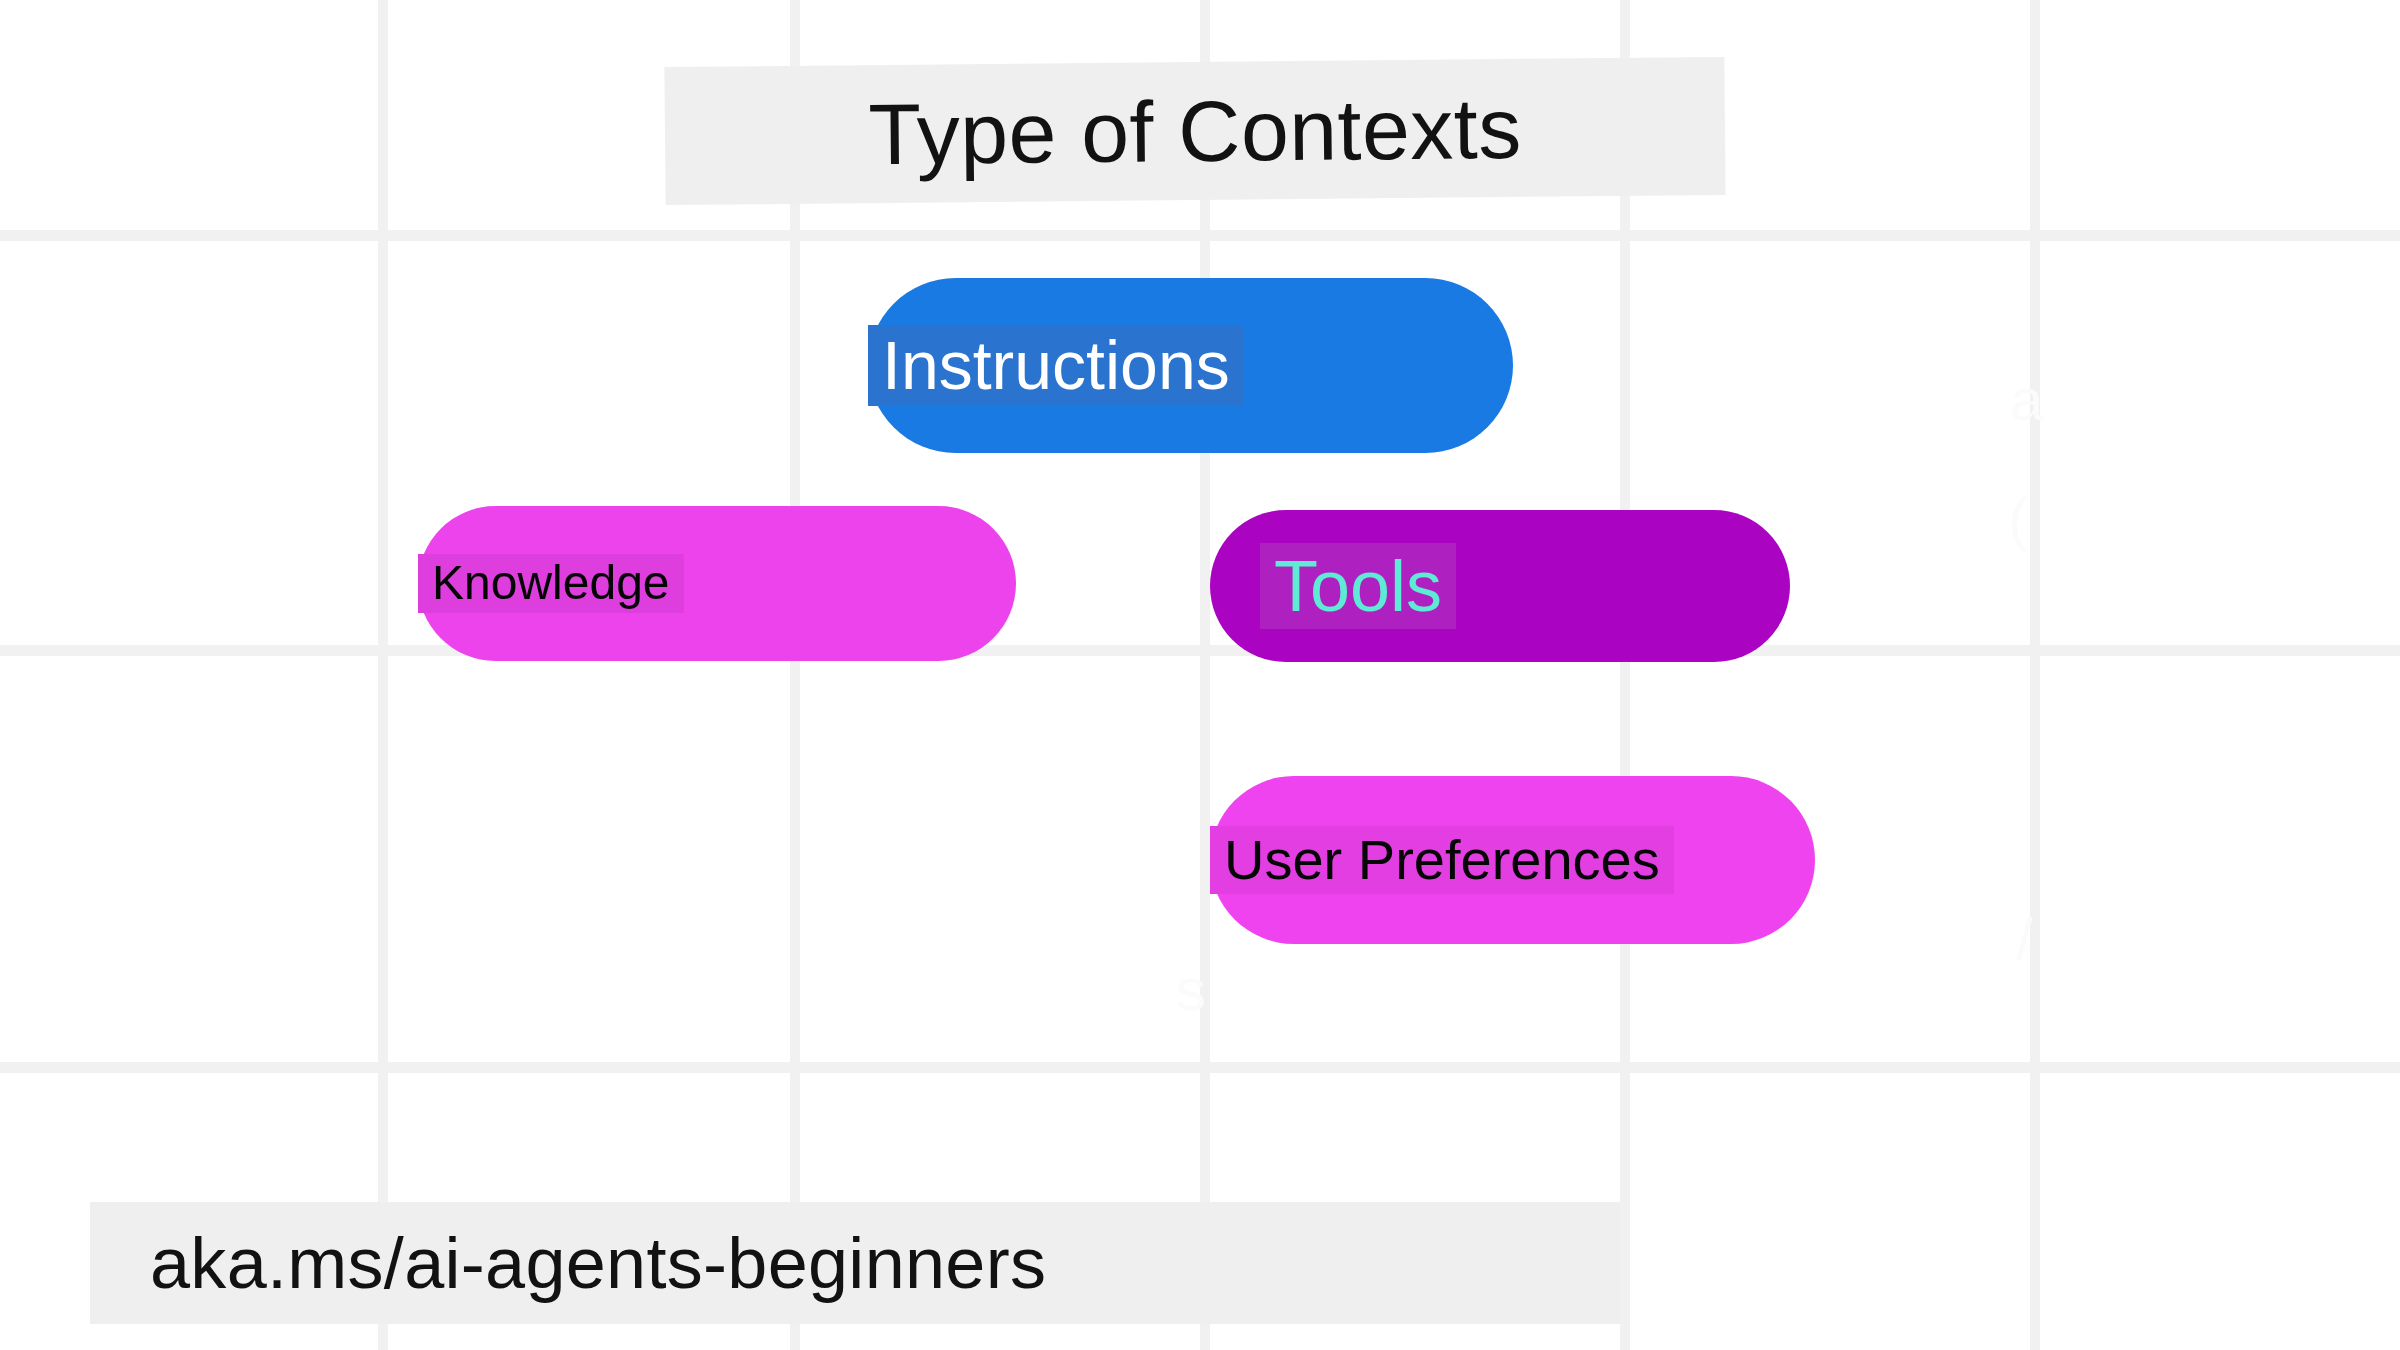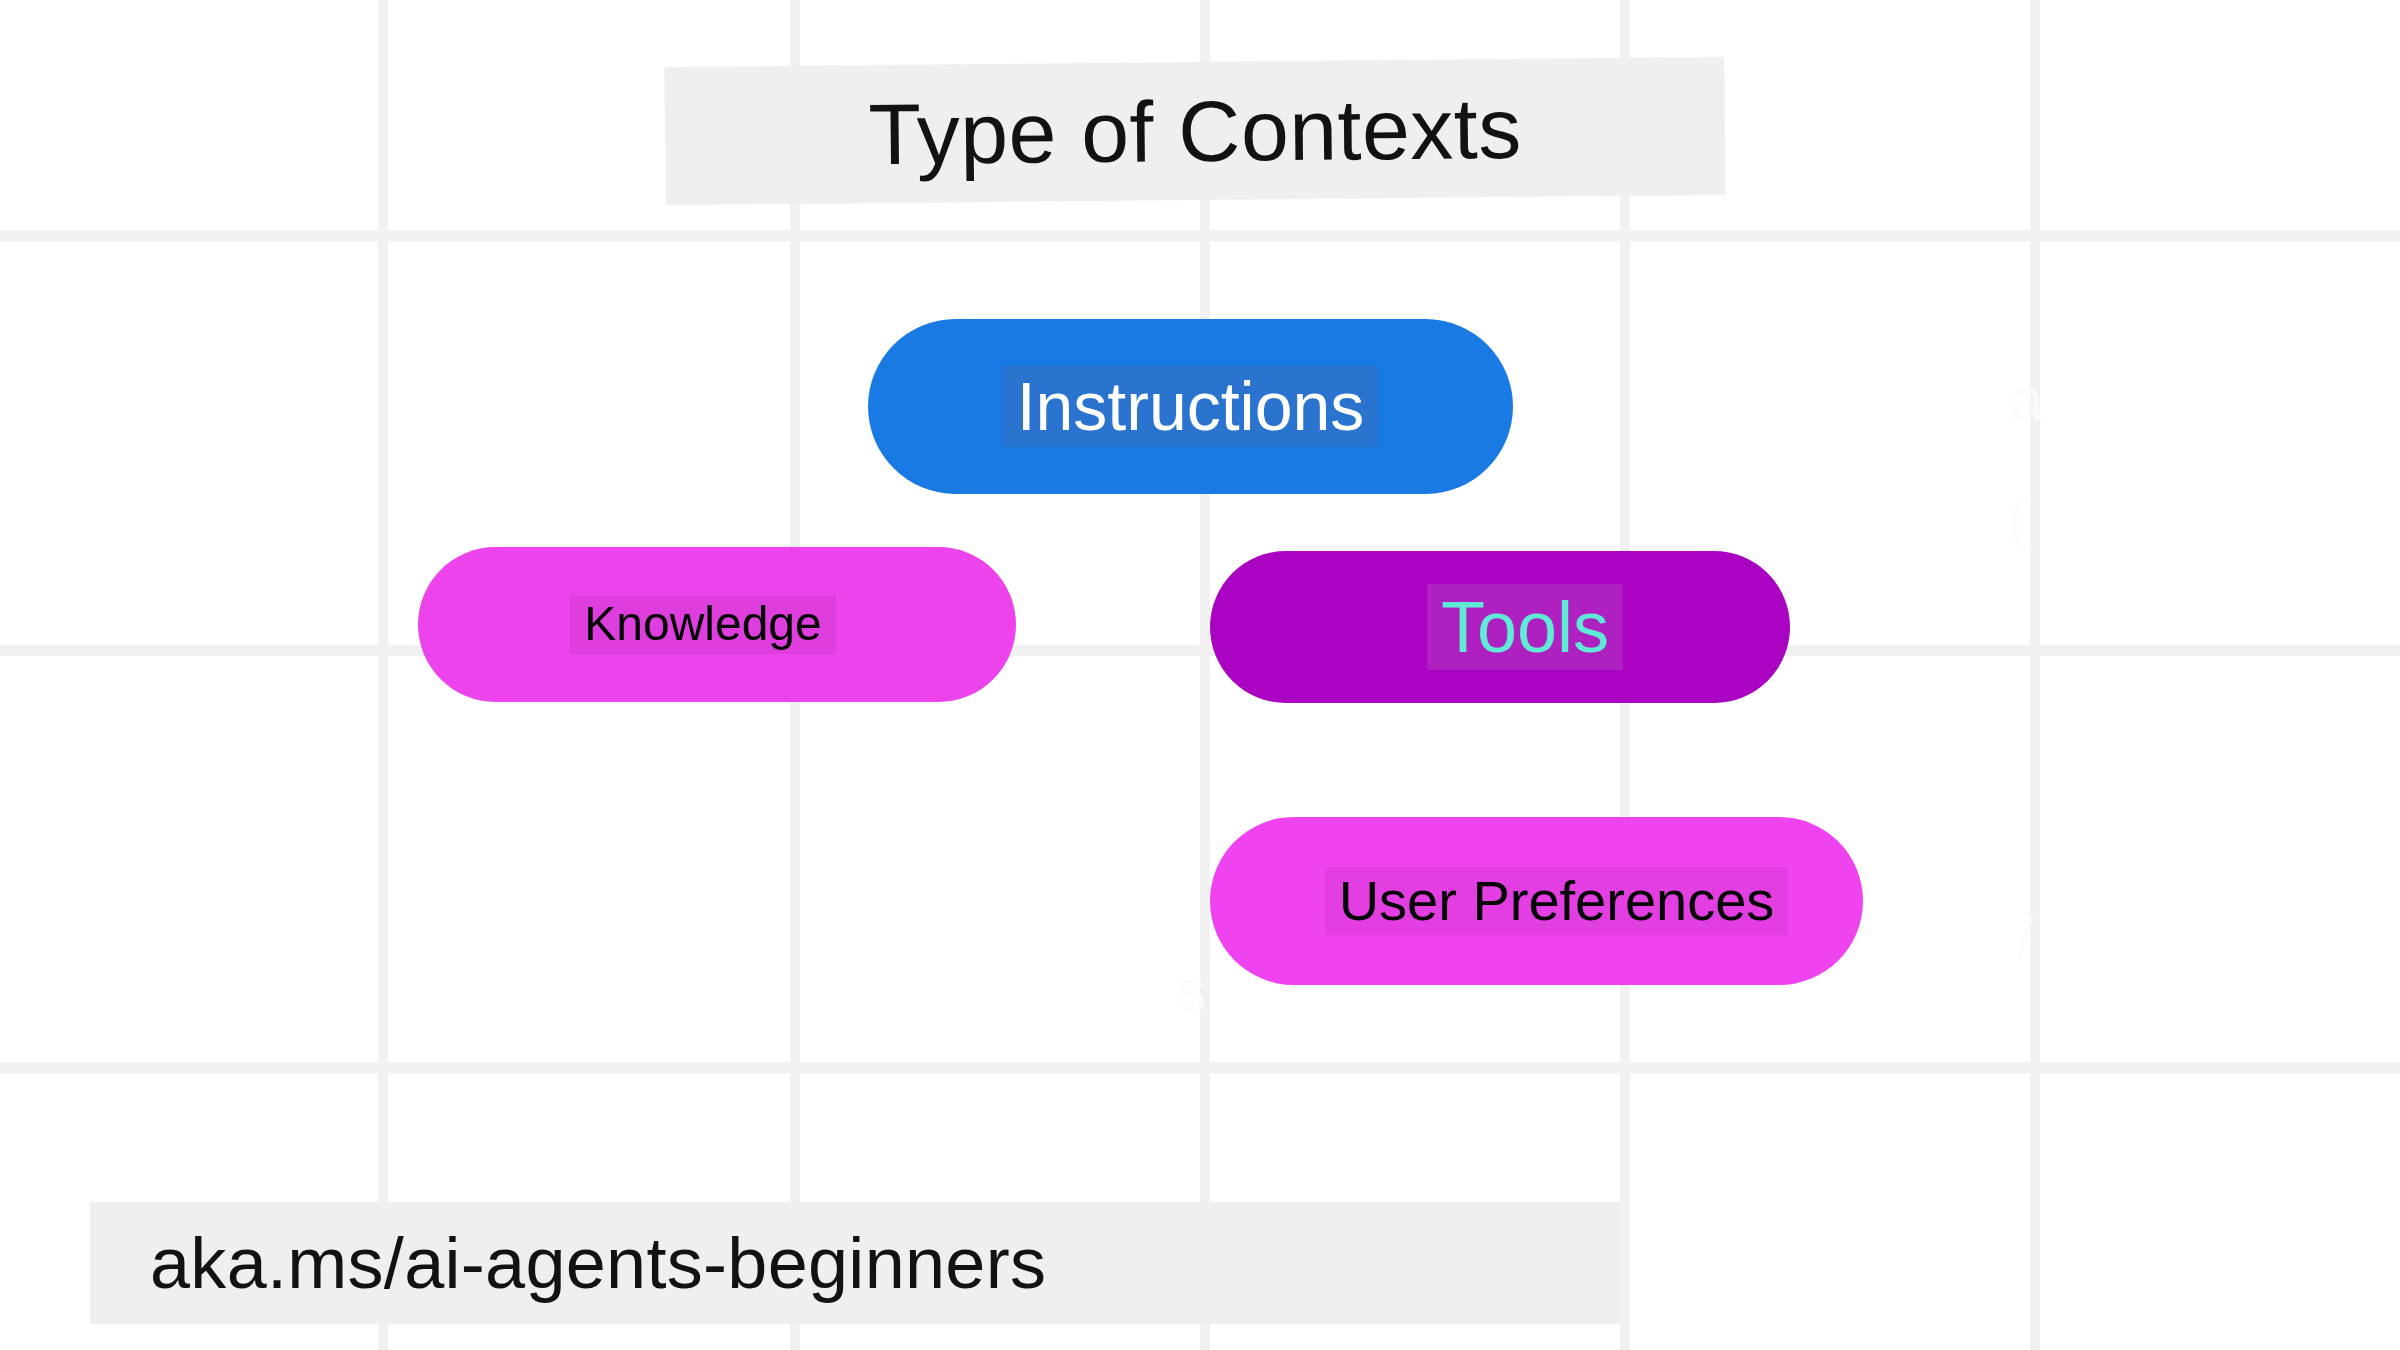--- a/index.html
+++ b/index.html
@@ -87,22 +87,21 @@
     color: #121212;
     letter-spacing: 0.3px;
   }
 
   
   .pill {
     position: absolute;
     border-radius: 999px;
     display: flex;
     align-items: center;
-    justify-content: center;
-    margin-top: 41px;
+    justify-content: flex-start;
   }
   .pill .pill-label {
     display: inline-block;
     text-align: center;
     white-space: pre-line;
     line-height: 1.14;
   }
   
   .pill .pill-label > span {
     display: block;
@@ -181,21 +180,20 @@
     margin-top: 6px;
   }
 
   
   #pill-prefs {
     left: 1210px;
     top: 776px;
     width: 605px;
     height: 168px;
     background: #ef43ef;
-    padding-left: 48px;
   }
   #pill-prefs .pill-label {
     font-size: 56px;
     color: #060606;
     margin-right: 8px;
   }
   #pill-prefs .pill-label > span {
     background: #e23ee2;
   }
 </style>

